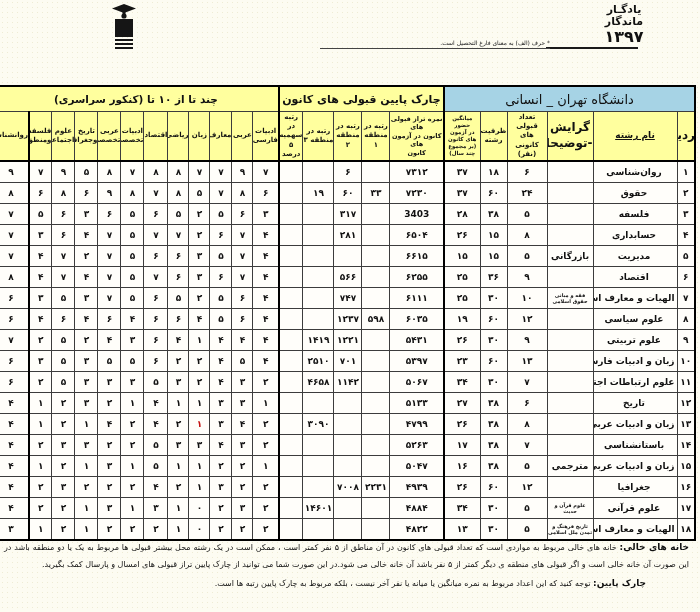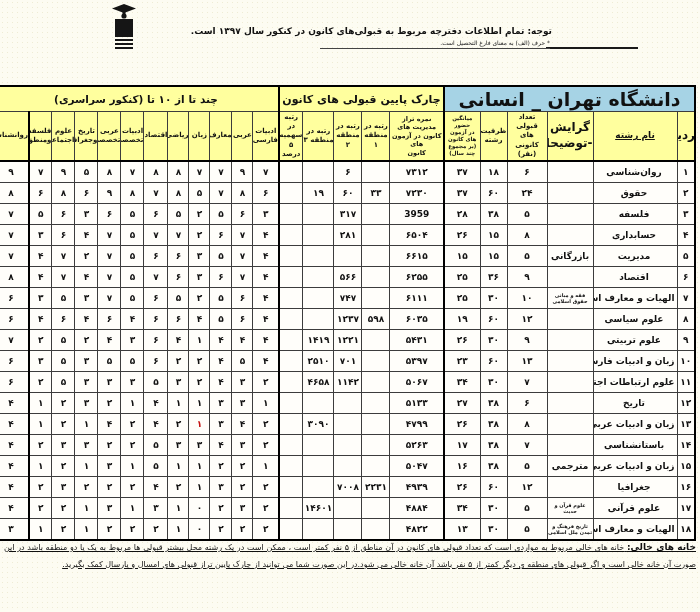--- a/index.html
+++ b/index.html
@@ -25,59 +25,63 @@
   table.adm{
     position:absolute;top:85px;right:4px;
     width:692px;border-collapse:collapse;table-layout:fixed;
     border:2px solid #000;
   }
   .adm th,.adm td{
     border:1px solid #3c3c3c;padding:0;text-align:center;vertical-align:middle;
     overflow:hidden;color:#111;
   }
   .adm thead th{background:var(--yellow,#ffff9e);}
-  .sec-uni{background:var(--blue,#a6d3e5) !important;font-size:19px;font-weight:bold;height:24px;}
+  .sec-uni{background:var(--blue,#a6d3e5) !important;font-size:13px;font-weight:normal;height:24px;}
   .sec-mid{font-size:11px;font-weight:bold;}
   .sec-left{font-size:10.5px;font-weight:bold;}
   .colhead th{font-size:7px;font-weight:bold;height:48px;white-space:pre-line;line-height:1.3;border-bottom:2px solid #000;}
   th.h-name{font-size:9px;text-decoration:underline;}
   th.h-radif{font-size:12px;margin-top:24px;}
   th.h-miangin{font-size:5.5px;}
   th.h-taraz{font-size:6.5px;}
   th.h-gerayesh{font-size:12px;}
   .adm tbody td{height:20px;font-size:9px;font-weight:bold;background:#fffefa;}
   td.c-name{padding-right:2px;font-size:9px;white-space:nowrap;}
   td.c-gerayesh{font-size:7px;margin-top:15px;}
   td.c-gerayesh.tiny{font-size:5px;}
   td.c-taraz{background:var(--gray,#dcdcdc);}
   .bdr-start{border-right:2px solid #000 !important;}
   td.red{color:var(--red,#c41212);}
   
   .notes{position:absolute;top:539px;right:4px;left:4px;color:#111;}
-  .notes p{margin:0 0 3px 0;font-size:8px;line-height:1.95;text-align:justify;text-decoration:underline;}
+  .notes p{margin:0 7px 3px 0;font-size:8px;line-height:1.95;text-align:justify;}
   .notes p.second{margin-right:50px;text-align:right;}
   .notes .nt{font-weight:bold;font-size:9px;}
 </style>
 </head>
 <body>
 
 <div class="topbar">
   <div class="stamp">
     <svg width="26" height="48" viewBox="0 0 26 48">
       <polygon points="13,1 25,5.5 13,10 1,5.5" fill="#151515"></polygon>
       <rect x="11.5" y="8" width="3" height="4" fill="#151515"></rect>
       <circle cx="13" cy="13" r="2.6" fill="#151515"></circle>
       <path d="M4,16 h18 v18 h-18 z" fill="#151515"></path>
       <rect x="4" y="36" width="18" height="2" fill="#151515"></rect>
       <rect x="4" y="40" width="18" height="2" fill="#151515"></rect>
       <rect x="4" y="44" width="18" height="2" fill="#151515"></rect>
     </svg>
   </div>
+  <div class="brand">
+    <div class="l1">یادگـار</div>
+    <div class="l2">ماندگار</div>
+    <div class="l3">۱۳۹۷</div>
+  </div>
   <div class="brand-rule"></div>
-  <div class="top-note">توجه: تمام اطلاعات دفترچه مربوط به قبولی‌های کانون در کنکور سال ۱۳۹۷ است.</div>
   <div class="top-subnote">* حرف (الف) به معنای فارغ التحصیل است.</div>
 </div>
 
 <table class="adm">
     <colgroup>
       <col style="width: 18px;">
       <col style="width: 84px;">
       <col style="width: 46px;">
       <col style="width: 40px;">
       <col style="width: 27px;">
@@ -111,21 +115,21 @@
         <th class="h-name">نام رشته</th>
         <th class="h-gerayesh">گرایش -توضیحات</th>
         <th class="h-tedad">تعداد قبولی
 های کانونی
 (نفر)</th>
         <th class="h-zarfiat">ظرفیت
 رشته</th>
         <th class="h-miangin">میانگین حضور
 در آزمون های کانون
 (بر مجموع چند سال)</th>
-        <th class="h-taraz bdr-start">نمره تراز مدیریت های
+        <th class="h-taraz bdr-start">نمره تراز قبولی های
 کانون در آزمون های
 کانون</th>
         <th class="h-m1">رتبه در
 منطقه ۱</th>
         <th class="h-m2">رتبه در
 منطقه ۲</th>
         <th class="h-m3">رتبه در
 منطقه ۳</th>
         <th class="h-sahmiye">رتبه در
 سهمیه ۵
@@ -201,21 +205,21 @@
         <td class="c-subject">۶</td>
         <td class="c-subject bdr-start">۸</td>
       </tr>
       <tr>
         <td class="c-radif">۳</td>
         <td class="c-name">فلسفه</td>
         <td class="c-gerayesh"></td>
         <td class="c-tedad">۵</td>
         <td class="c-zarfiat">۳۸</td>
         <td class="c-miangin">۲۸</td>
-        <td class="c-taraz bdr-start">3959</td>
+        <td class="c-taraz bdr-start">3403</td>
         <td class="c-m1"></td>
         <td class="c-m2">۳۱۷</td>
         <td class="c-m3"></td>
         <td class="c-sahmiye"></td>
         <td class="c-subject bdr-start">۳</td>
         <td class="c-subject">۶</td>
         <td class="c-subject">۵</td>
         <td class="c-subject">۲</td>
         <td class="c-subject">۵</td>
         <td class="c-subject">۶</td>
@@ -599,13 +603,14 @@
         <td class="c-subject">۱</td>
         <td class="c-subject">۲</td>
         <td class="c-subject">۱</td>
         <td class="c-subject bdr-start">۳</td>
       </tr>
     </tbody>
   </table>
 
 <div class="notes">
   <p><span class="nt">خانه های خالی:</span> <span>خانه های خالی مربوط به مواردی است که تعداد قبولی های کانون در آن مناطق از ۵ نفر کمتر است ، ممکن است در یک رشته محل بیشتر قبولی ها مربوط به یک یا دو منطقه باشد در این صورت آن خانه خالی است و اگر قبولی های منطقه ی دیگر کمتر از ۵ نفر باشد آن خانه خالی می شود.در این صورت شما می توانید از چارک پایین تراز قبولی های امسال و پارسال کمک بگیرید.</span></p>
+  <p class="second"><span class="nt">چارک پایین:</span> <span>توجه کنید که این اعداد مربوط به نمره میانگین یا میانه یا نفر آخر نیست ، بلکه مربوط به چارک پایین رتبه ها است.</span></p>
 </div>
 
 </body></html>

